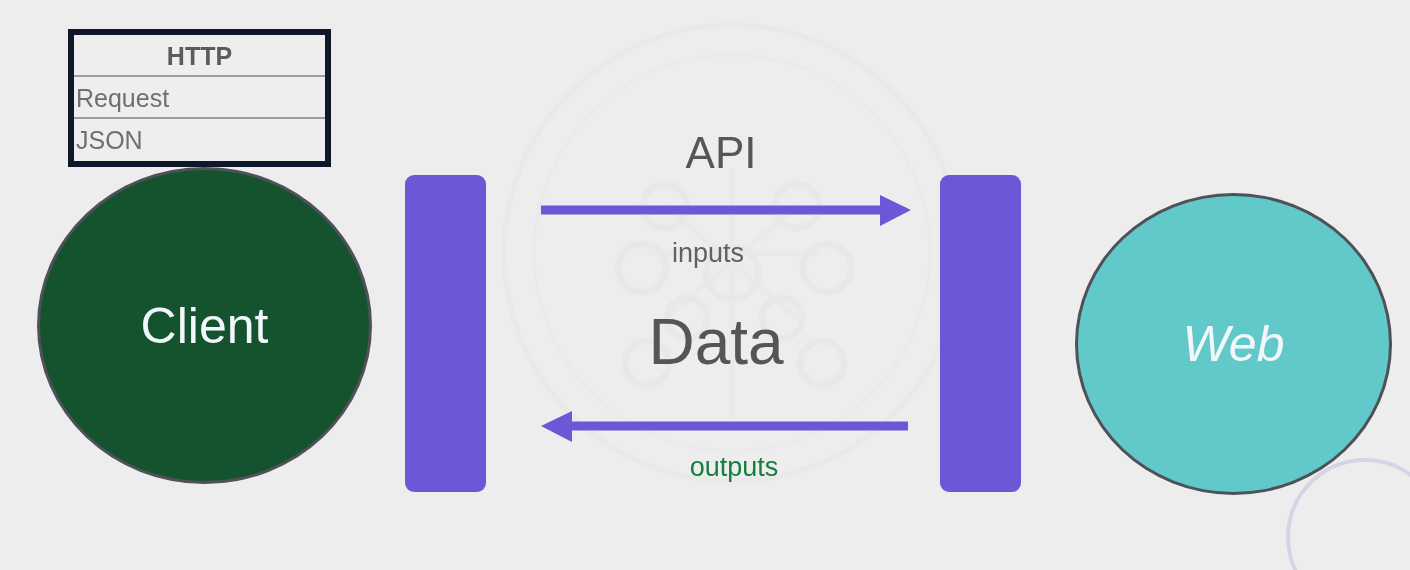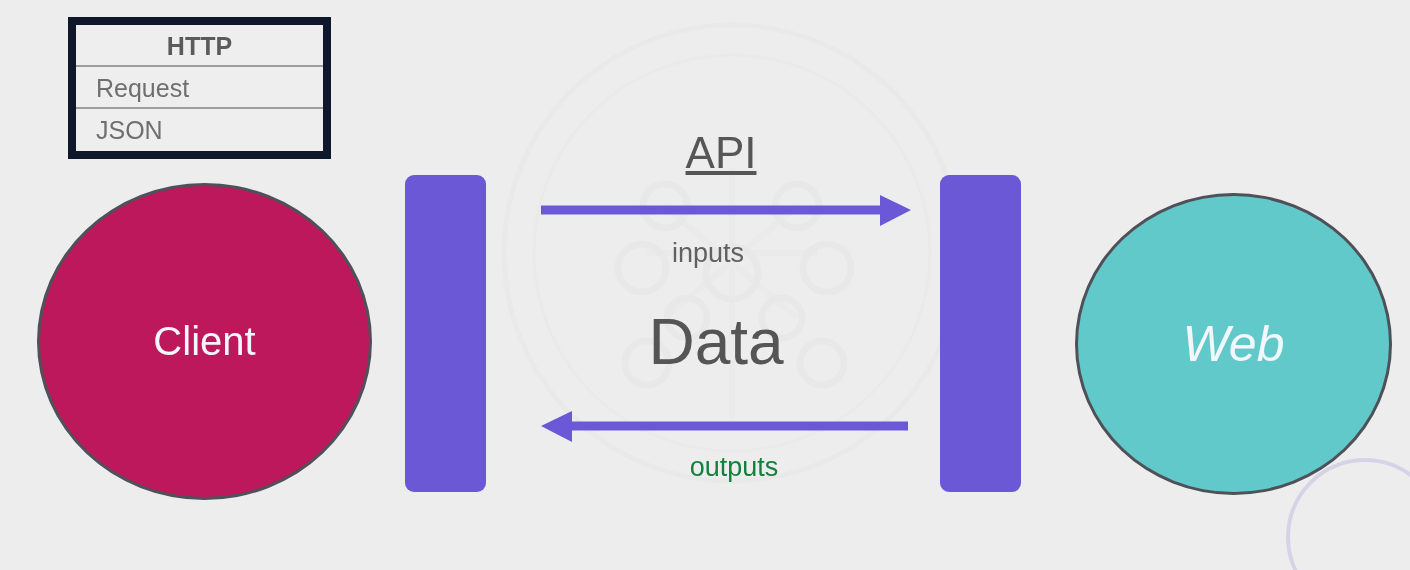--- a/index.html
+++ b/index.html
@@ -41,23 +41,23 @@
     border-radius: 50%;
     border: 4px solid #cdc9e4;
     opacity: 0.75;
     pointer-events: none;
   }
 
   
   .http-table {
     position: absolute;
     left: 68px;
-    top: 17px;
+    top: 29px;
     width: 263px;
-    border: 8px solid #0f172a;
+    border: 6px solid #0f172a;
     box-sizing: border-box;
     background: #eeeeee;
   }
   .http-row {
     box-sizing: border-box;
     height: 42px;
     line-height: 42px;
     color: #6f6f6f;
     font-size: 25px;
     border-bottom: 2px solid #9d9d9d;
@@ -66,43 +66,43 @@
   }
   .http-row.last { border-bottom: none; }
   .http-row.header {
     text-align: center;
     font-weight: bold;
     color: #5b5b5b;
     font-size: 25px;
   }
   .http-row.body {
     text-align: left;
-    padding-left: 20px;
+    padding-left: 2px;
   }
 
   
   .node {
     position: absolute;
     border-radius: 50%;
     border: 3px solid #4e5158;
     box-sizing: border-box;
     display: flex;
     align-items: center;
     justify-content: center;
     text-align: center;
     color: #f2f7fb;
     line-height: 1.08;
   }
   .node-client {
     left: 37px;
-    top: 183px;
+    top: 167px;
     width: 335px;
     height: 317px;
-    background: #be185d;
-    font-size: 40px;
+    background: #14532d;
+    font-size: 50px;
   }
   .node-service {
     left: 1075px;
     top: 193px;
     width: 317px;
     height: 302px;
     background: #62c9cb;
     font-size: 50px;
     font-style: italic;
   }
@@ -125,21 +125,20 @@
     position: absolute;
     color: #565656;
     white-space: nowrap;
     text-align: center;
     transform: translateX(-50%);
   }
   .label-api {
     left: 721px;
     top: 128px;
     font-size: 44px;
-    text-decoration: underline;
   }
   .label-inputs {
     left: 708px;
     top: 238px;
     font-size: 27px;
     color: #616161;
     text-align: center;
   }
   .label-data {
     left: 716px;

